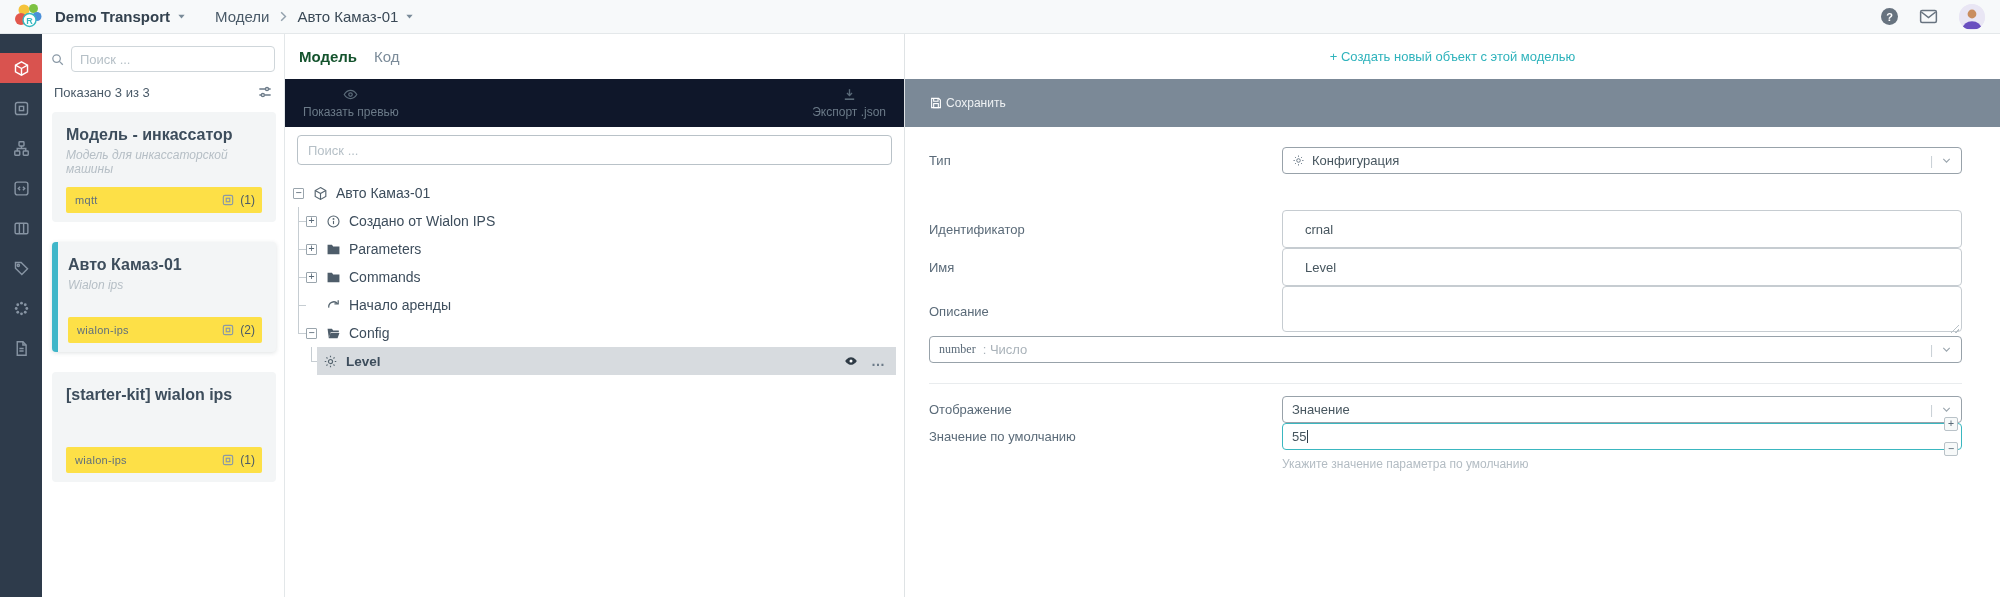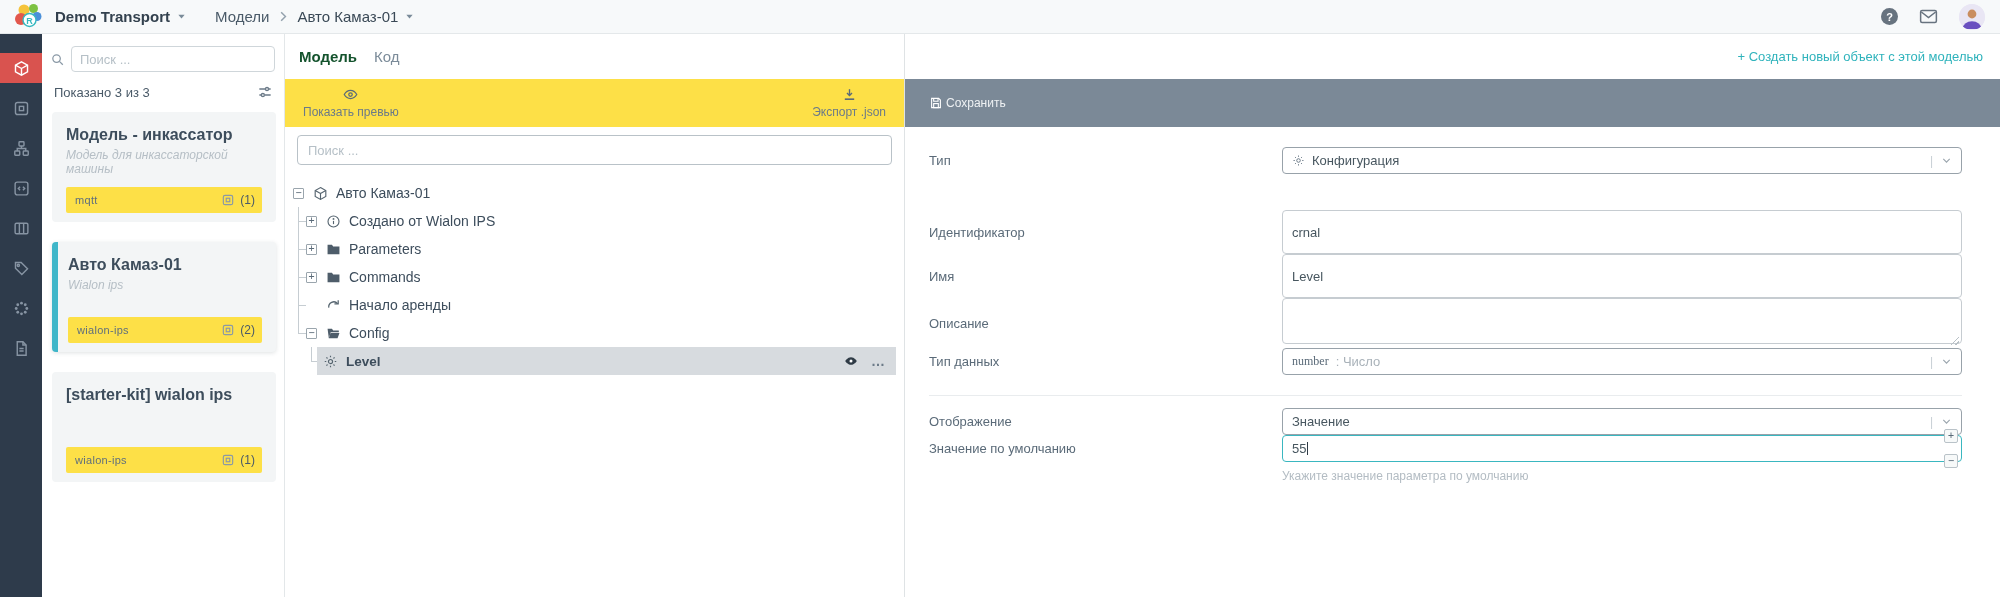--- a/index.html
+++ b/index.html
@@ -47,21 +47,21 @@
   .card-foot{margin-top:auto;background:#fde047;height:26px;display:flex;align-items:center;padding:0 7px 0 9px;border-radius:2px;justify-content:space-between}
   .proto{font-size:11px;color:#5f6f7d;letter-spacing:.3px}
   .foot-right{display:flex;align-items:center;gap:5px;color:#8a99a6;font-size:12px}
   .foot-right svg{width:14px;height:14px}
   .count{color:#4a5a68}
   
   .model-panel{width:620px;flex:0 0 620px;border-right:1px solid #dfe3e5;display:flex;flex-direction:column;background:#fff}
   .tabs{height:45px;flex:0 0 45px;display:flex;align-items:center;gap:17px;padding:0 14px;font-size:15px}
   .tab{color:#7b8b99;cursor:pointer}
   .tab.active{color:#14532d;font-weight:700}
-  .mtoolbar{height:48px;flex:0 0 48px;background:#fde047;display:flex;align-items:center;justify-content:space-between;padding:0 18px}
+  .mtoolbar{height:48px;flex:0 0 48px;background:#0f172a;display:flex;align-items:center;justify-content:space-between;padding:0 18px}
   .tool-btn{display:flex;flex-direction:column;align-items:center;gap:3px;font-size:12px;color:#6b7a88;cursor:pointer}
   .tool-btn svg{width:15px;height:15px;color:#5a6a78}
   .tree-search{padding:8px 12px 2px}
   .tree-search input{width:100%;height:30px;border:1px solid #b9c2c8;border-radius:4px;padding:0 10px;font-size:13px;color:#4a5a68;outline:none;font-family:inherit}
   .tree{flex:1;position:relative;padding:12px 0 0 0;font-size:14px;color:#3d4d5c}
   .trow{height:28px;display:flex;align-items:center;position:relative;cursor:pointer}
   .lvl0{padding-left:8px}
   .lvl1{padding-left:21px}
   .lvl1::before{content:"";position:absolute;left:13px;top:14px;width:8px;border-top:1px solid #c6cdd2}
   .vline1{position:absolute;left:13px;top:40px;height:126px;border-left:1px solid #c6cdd2}
@@ -72,40 +72,40 @@
   .ticon{width:16px;height:16px;flex:0 0 16px;margin-right:8px;color:#55646f;display:flex;align-items:center;justify-content:center}
   .ticon svg{width:15px;height:15px}
   .ticon.folder{color:#4e5d6a}
   .trow.sel{background:var(--selected_row,#d7dbdf);margin-left:32px;margin-right:8px;padding-left:5px;padding-right:10px}
   .trow.sel .tlabel{font-weight:700;font-size:13.5px}
   .row-actions{margin-left:auto;display:flex;align-items:center;gap:13px;color:#2f3b46}
   .row-actions svg{width:14px;height:14px}
   .ellipsis{color:#6b7a88;font-weight:700;font-size:14px;letter-spacing:1px;line-height:8px;cursor:pointer}
   
   .form-panel{flex:1;display:flex;flex-direction:column;background:#fff;min-width:0}
-  .link-row{height:45px;flex:0 0 45px;display:flex;align-items:center;justify-content:flex-end;padding:0 17px;font-size:13px}
+  .link-row{height:45px;flex:0 0 45px;display:flex;align-items:center;justify-content:center;padding:0 17px;font-size:13px}
   .create-link{color:var(--accent,#2fb3bc);text-decoration:none;cursor:pointer}
   .ftoolbar{height:48px;flex:0 0 48px;background:var(--save_toolbar,#7b8997);display:flex;align-items:center;padding:0 8px}
   .save-btn{display:flex;flex-direction:row;align-items:center;gap:3px;color:#eef1f3;font-size:12px;padding:0 16px;cursor:pointer}
   .save-btn svg{width:14px;height:14px;color:#fff}
   .form{padding:20px 38px 0 24px;flex:1}
   .frow{display:flex;align-items:center}
   .flabel{width:353px;flex:0 0 353px;font-size:13px;color:#5a6a78;padding-right:20px}
   .fcontrol{flex:1;position:relative;min-width:0}
   .select,.tinput,.tarea{width:100%;border-radius:4px;background:#fff;font-size:13px;color:#47565f;font-family:inherit}
   .select{height:27px;display:flex;align-items:center;border:1px solid #98a2aa;padding:0 9px;gap:7px;cursor:pointer}
   .select .gear-ic{color:#6b7a88}
   .select .gear-ic svg{width:13px;height:13px}
   .select-right{margin-left:auto;display:flex;align-items:center;gap:8px}
   .pipe{color:#c8cfd4;font-size:12px}
   .chev{color:#9aa5ad}
   .chev svg{width:11px;height:11px}
   .code-val{font-family:Liberation Serif, serif;font-size:12px;color:#5a6a78}
   .code-suffix{color:#a9b2b9}
-  .tinput{height:44px;border:1px solid #c6ccd1;padding:0 9px;outline:none}
+  .tinput{height:38px;border:1px solid #c6ccd1;padding:0 22px;outline:none}
   .tarea{height:46px;border:1px solid #c6ccd1;padding:5px 9px;resize:none;outline:none;position:relative}
   .resize-corner{position:absolute;right:3px;bottom:3px;width:9px;height:9px;background:repeating-linear-gradient(-45deg,transparent 0 2px,#b8c0c6 2px 3px);clip-path:polygon(100% 0,100% 100%,0 100%);pointer-events:none}
   .mb36{margin-bottom:36px}.mb21{}.mb17{}
   .sec-divider{height:1px;background:#e9ecee;margin:20px 0 12px}
   .sec-row{display:flex;align-items:center;justify-content:space-between;margin-bottom:14px;height:22px}
   .sec-title{font-size:15px;font-weight:700;color:#3d4d5c}
   .collapse{color:#47565f;cursor:pointer;padding-right:2px}
   .collapse svg{width:13px;height:13px}
   .num-wrap{position:relative}
   .num-input{height:27px;border:1px solid #3ab7c0;border-radius:4px;display:flex;align-items:center;padding:0 9px;font-size:13px;color:#47565f;background:#fff}
@@ -504,21 +504,20 @@
 
         <div class="frow mb21">
           <span class="flabel">Описание</span>
           <div class="fcontrol">
             <textarea class="tarea" style=""></textarea>
             <span class="resize-corner"></span>
           </div>
         </div>
 
         <div class="frow">
-          <span class="flabel">Тип данных</span>
           <div class="fcontrol">
             <div class="select">
               <span class="code-val">number</span>
               <span class="code-suffix">: Число</span>
               <span class="select-right">
                 <span class="pipe">|</span>
                 <span class="chev">
                     <svg viewBox="0 0 24 24" fill="none" stroke="currentColor" stroke-width="2.4">
                       <path d="M5 8.5l7 7 7-7"></path>
                     </svg>

